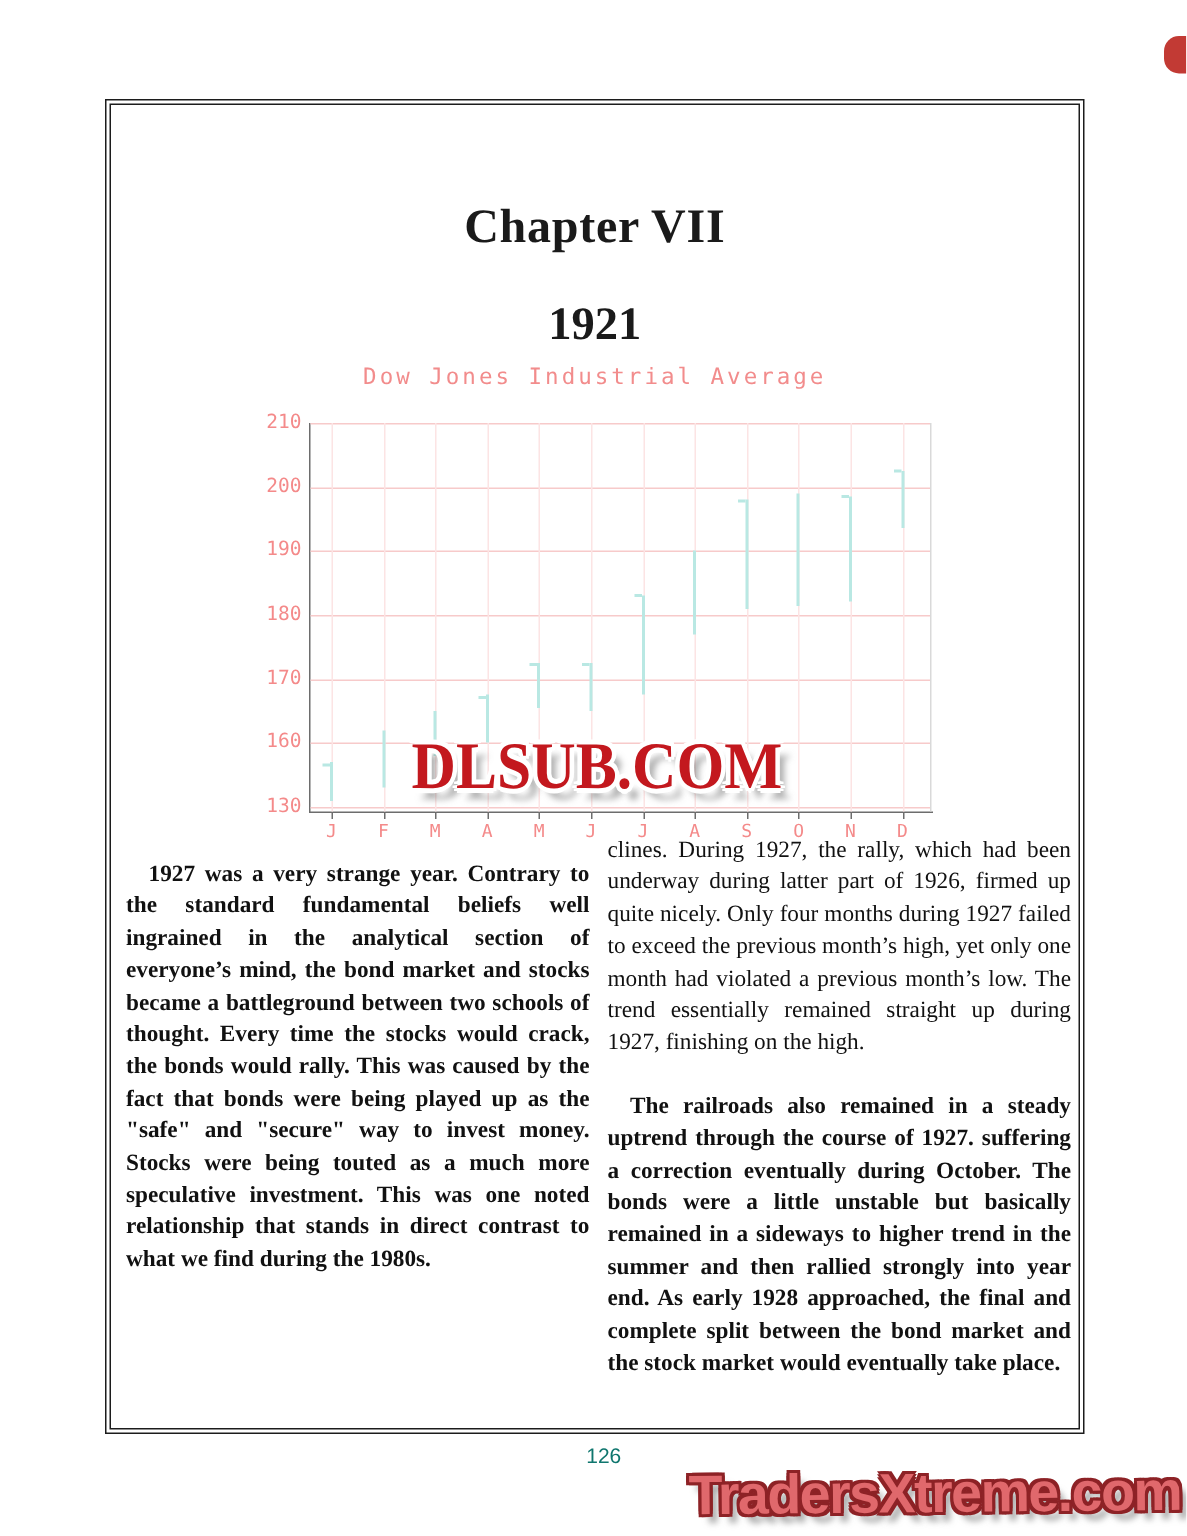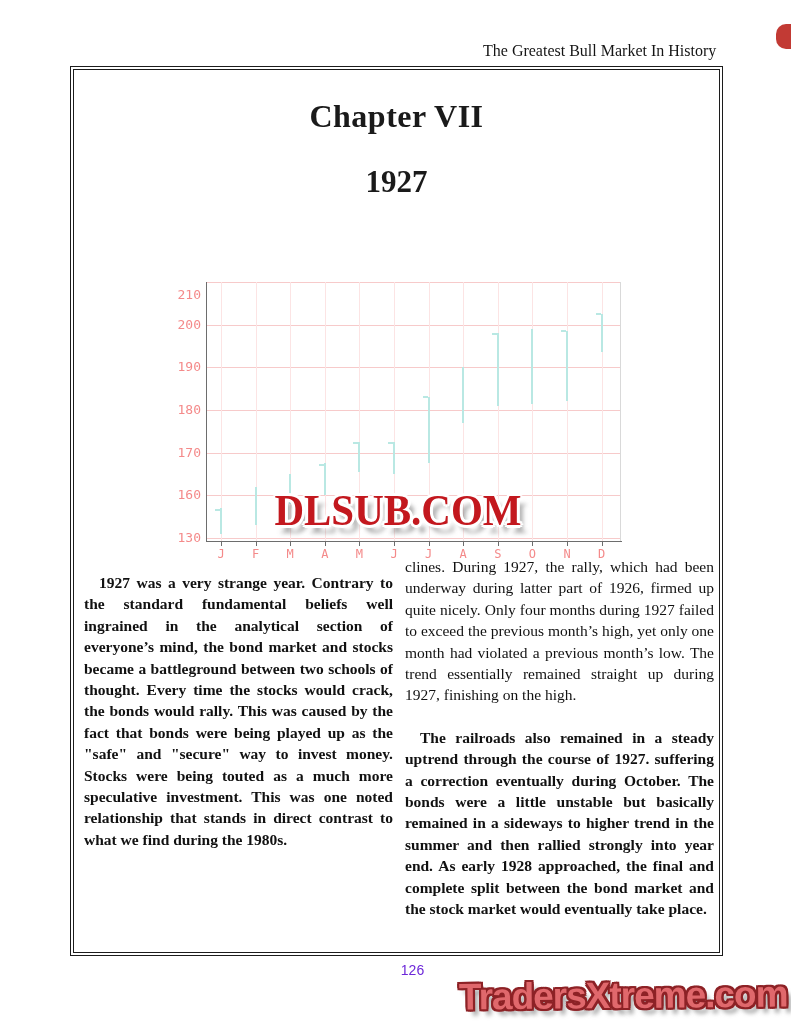--- a/index.html
+++ b/index.html
@@ -15,21 +15,21 @@
         -webkit-text-fill-color:transparent;}
   .red-tab{position:absolute;top:24px;right:0;width:15px;height:25px;
            background:#c23a34;border-radius:10px 0 0 10px;}
   .tagline{position:absolute;top:42px;left:483px;width:240px;
            font-size:16px;color:#151515;white-space:nowrap;}
 
   
   .page-box{position:absolute;left:70px;top:66px;width:653px;height:890px;
             box-sizing:border-box;border:4px double #1c1c1c;}
 
-  .center-band{position:absolute;left:70px;width:653px;text-align:center;}
+  .center-band{position:absolute;left:70px;width:653px;text-align:center;margin-top:34px;}
   .chapter{top:98px;font-size:32px;font-weight:bold;letter-spacing:.5px;}
   .yeartitle{top:164px;font-size:31px;font-weight:bold;}
   .chart-title{top:208px;font-family:"DejaVu Sans Mono", monospace;
                font-size:15px;letter-spacing:2px;color:#f28c8c;}
   .chart-subtitle{top:228px;font-family:"DejaVu Sans Mono", monospace;
                   font-size:11.5px;letter-spacing:1px;color:#f28c8c;}
 
   
   #plot{position:absolute;left:207px;top:282px;width:413px;height:256px;}
   .axis-y{position:absolute;left:-1px;top:0;width:1px;height:260px;background:#6d6d6d;}
@@ -57,61 +57,61 @@
 
   
   .columns{position:absolute;left:84px;top:556px;width:630px;display:flex;gap:12px;
            font-size:15.5px;line-height:21.4px;text-align:justify;color:#111;}
   .col{width:309px;}
   .col-left{padding-top:16px;}
   .col p{margin:0 0 21px 0;}
   .col p.indent{text-indent:15px;font-weight:bold;}
 
   
-  .page-number{position:absolute;left:86px;top:962px;width:653px;text-align:center;
-               font-family:"Liberation Sans", sans-serif;font-size:14px;color:#6d28d9;}
+  .page-number{position:absolute;left:76px;top:962px;width:653px;text-align:center;
+               font-family:"Liberation Sans", sans-serif;font-size:14px;color:#0f766e;}
   .tx-logo{position:absolute;right:3px;top:975px;
            font-family:"Liberation Sans", sans-serif;font-weight:900;font-size:37px;
            letter-spacing:-1px;color:#e0686c;transform:rotate(-.5deg);
            text-shadow:
              -2px 0 0 #8d2226, 2px 0 0 #8d2226, 0 -2px 0 #8d2226, 0 2px 0 #8d2226,
              -2px -2px 0 #8d2226, 2px 2px 0 #8d2226, -2px 2px 0 #8d2226, 2px -2px 0 #8d2226,
              5px 6px 4px rgba(110,110,110,.6);}
 </style>
 </head>
 <body>
 
 <div id="canvas">
 
   <div class="red-tab"></div>
-  <div class="tagline">The Greatest Bull Market In History</div>
 
   <div class="page-box"></div>
 
   <div class="center-band chapter">Chapter VII</div>
-  <div class="center-band yeartitle">1927</div>
+  <div class="center-band yeartitle">1921</div>
+  <div class="center-band chart-title">Dow Jones Industrial Average</div>
 
   <div id="plot">
     <div class="axis-y"></div>
     <div class="axis-x"></div>
     <div class="axis-right"></div>
   <div class="gl-h" style="top: 256px;"></div>
       <div class="ytick" style="top: 248px;">130</div>
       <div class="gl-h" style="top: 213.333px;"></div>
       <div class="ytick" style="top: 205.333px;">160</div>
       <div class="gl-h" style="top: 170.667px;"></div>
       <div class="ytick" style="top: 162.667px;">170</div>
       <div class="gl-h" style="top: 128px;"></div>
       <div class="ytick" style="top: 120px;">180</div>
       <div class="gl-h" style="top: 85.3333px;"></div>
       <div class="ytick" style="top: 77.3333px;">190</div>
       <div class="gl-h" style="top: 42.6667px;"></div>
       <div class="ytick" style="top: 34.6667px;">200</div>
       <div class="gl-h" style="top: 0px;"></div>
-      <div class="ytick" style="top: -8px; margin-top: 13px;">210</div>
+      <div class="ytick" style="top: -8px;">210</div>
       <div class="gl-v" style="left: 14px;"></div>
       <div class="axtick" style="left: 14px;"></div>
       <div class="month" style="left: 14px;">J</div>
       <div class="bar" style="left: 13px; top: 226.133px; height: 25.6px; background: rgb(185, 232, 227);"></div>
       <div class="bartick" style="left: 8px; top: 227.267px; background: rgb(185, 232, 227);"></div>
       <div class="gl-v" style="left: 48.6px;"></div>
       <div class="axtick" style="left: 48.6px;"></div>
       <div class="month" style="left: 48.6px;">F</div>
       <div class="bar" style="left: 47.6px; top: 204.8px; height: 38.4px; background: rgb(185, 232, 227);"></div>
       <div class="gl-v" style="left: 83.2px;"></div>

